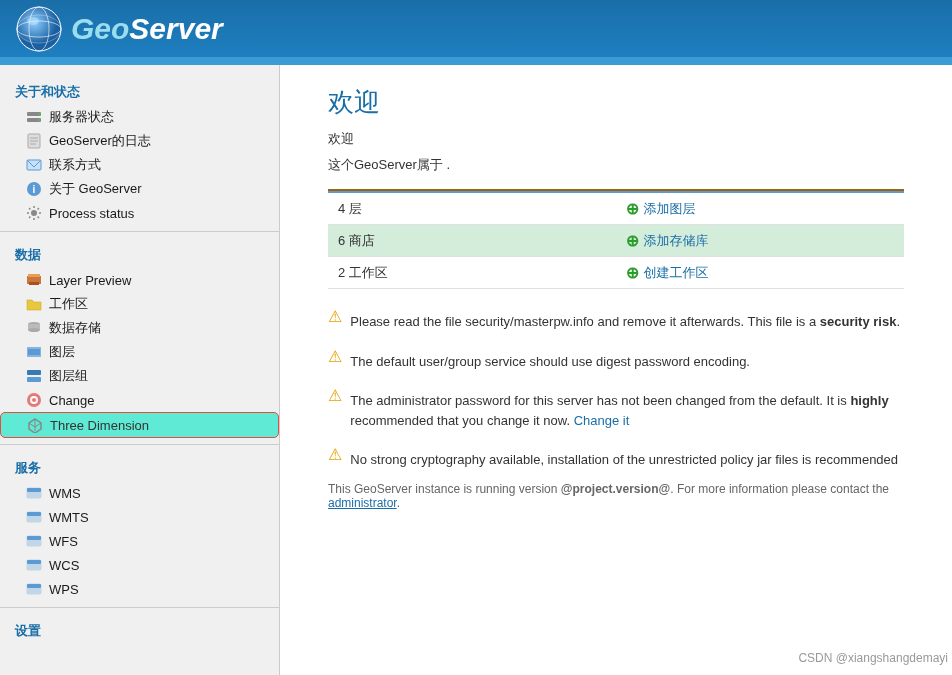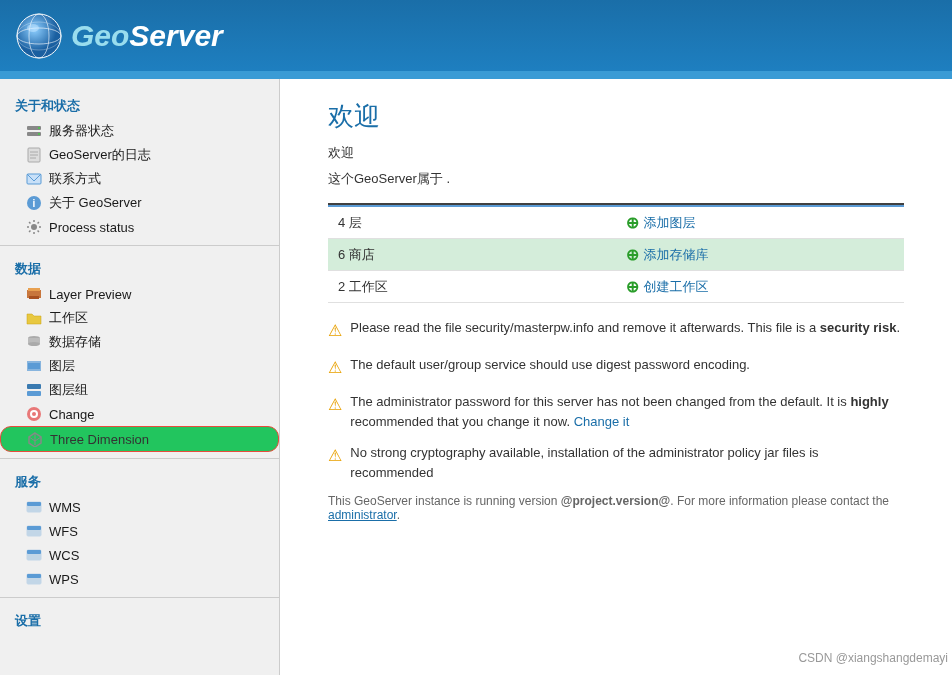--- a/index.html
+++ b/index.html
@@ -1,21 +1,21 @@
 <!DOCTYPE html>
 <html><head>
   <meta charset="utf-8">
   <style>
     * { margin: 0; padding: 0; box-sizing: border-box; }
     body { font-family: Arial, sans-serif; font-size: 13px; color: #333; background: #fff; width: 952px; height: 675px; overflow: hidden; display: flex; flex-direction: column; }
 
     
     .header {
       background: linear-gradient(to bottom, #1a6ea8, #1e7fc0);
-      height: 71px;
+      height: 57px;
       display: flex;
       align-items: center;
       padding: 0 15px;
     }
     .logo-area {
       display: flex;
       align-items: center;
       gap: 8px;
     }
     .logo-globe {
@@ -54,23 +54,23 @@
     .sidebar-item {
       display: flex;
       align-items: center;
       gap: 6px;
       padding: 3px 15px 3px 25px;
       cursor: pointer;
       color: #1a1a1a;
       font-size: 13px;
     }
     .sidebar-item.active {
-      background: #22c55e;
+      background: #5eead4;
       border: 1px solid #e74c3c;
-      border-radius: 11px;
+      border-radius: 5px;
       color: #333;
     }
     .sidebar-divider {
       border: none;
       border-top: 1px solid #ccc;
       margin: 6px 0;
     }
     .icon-box {
       width: 18px;
       height: 18px;
@@ -148,20 +148,21 @@
       line-height: 1.5;
     }
     .warn-icon {
       color: #e8a000;
       font-size: 16px;
       flex-shrink: 0;
       margin-top: 1px;
     }
     .warn-text {
       color: #333;
+      margin-top: 8px;
     }
     .warn-text strong {
       font-weight: bold;
     }
     .warn-text a {
       color: #1a6ea8;
       text-decoration: none;
     }
 
     .footer-note {
@@ -349,20 +350,29 @@
       </span>
       <span>WMS</span>
     </div>
     <div class="sidebar-item">
       <span class="icon-box">
         <svg width="16" height="16" viewBox="0 0 16 16">
             <rect x="1" y="3" width="14" height="10" rx="1" fill="#5b9bd5" opacity="0.3" stroke="#5b9bd5" stroke-width="1"></rect>
             <rect x="1" y="3" width="14" height="4" rx="1" fill="#5b9bd5"></rect>
           </svg>
       </span>
+      <span>WMTS</span>
+    </div>
+    <div class="sidebar-item">
+      <span class="icon-box">
+        <svg width="16" height="16" viewBox="0 0 16 16">
+            <rect x="1" y="3" width="14" height="10" rx="1" fill="#5b9bd5" opacity="0.3" stroke="#5b9bd5" stroke-width="1"></rect>
+            <rect x="1" y="3" width="14" height="4" rx="1" fill="#5b9bd5"></rect>
+          </svg>
+      </span>
       <span>WFS</span>
     </div>
     <div class="sidebar-item">
       <span class="icon-box">
         <svg width="16" height="16" viewBox="0 0 16 16">
             <rect x="1" y="3" width="14" height="10" rx="1" fill="#5b9bd5" opacity="0.3" stroke="#5b9bd5" stroke-width="1"></rect>
             <rect x="1" y="3" width="14" height="4" rx="1" fill="#5b9bd5"></rect>
           </svg>
       </span>
       <span>WCS</span>
@@ -382,21 +392,21 @@
     <div class="sidebar-section-title">设置</div>
 
   </div>
 
   <div class="content" style="position:relative;">
 
     <h1 class="page-title">欢迎</h1>
     <p class="welcome-text">欢迎</p>
     <p class="belongs-text">这个GeoServer属于 .</p>
 
-    <div style="margin-bottom:15px; border-top: 2px solid #404040;">
+    <div style="margin-bottom:15px; border-top: 2px solid #a16207;">
       <div class="stats-row">
         <div class="stats-cell-left">4 层</div>
         <div class="stats-cell-right">
           <a href="#" class="add-link">
             <span class="plus-icon">⊕</span>
             <span>添加图层</span>
           </a>
         </div>
       </div>
       <div class="stats-row highlighted">
@@ -433,21 +443,21 @@
     </div>
     <div class="warning-block">
       <span class="warn-icon">⚠</span>
       <span class="warn-text">
         The administrator password for this server has not been changed from the default. It is <strong>highly</strong> recommended that you change it now. <a href="#">Change it</a>
       </span>
     </div>
     <div class="warning-block">
       <span class="warn-icon">⚠</span>
       <span class="warn-text">
-        No strong cryptography available, installation of the administrator policy jar files is recommended
+        No strong cryptography available, installation of the unrestricted policy jar files is recommended
       </span>
     </div>
 
     <p class="footer-note">
       This GeoServer instance is running version <strong>@project.version@</strong>. For more information please contact the <a href="#">administrator</a>.
     </p>
 
     <div class="watermark">CSDN @xiangshangdemayi</div>
   </div>
 </div>

